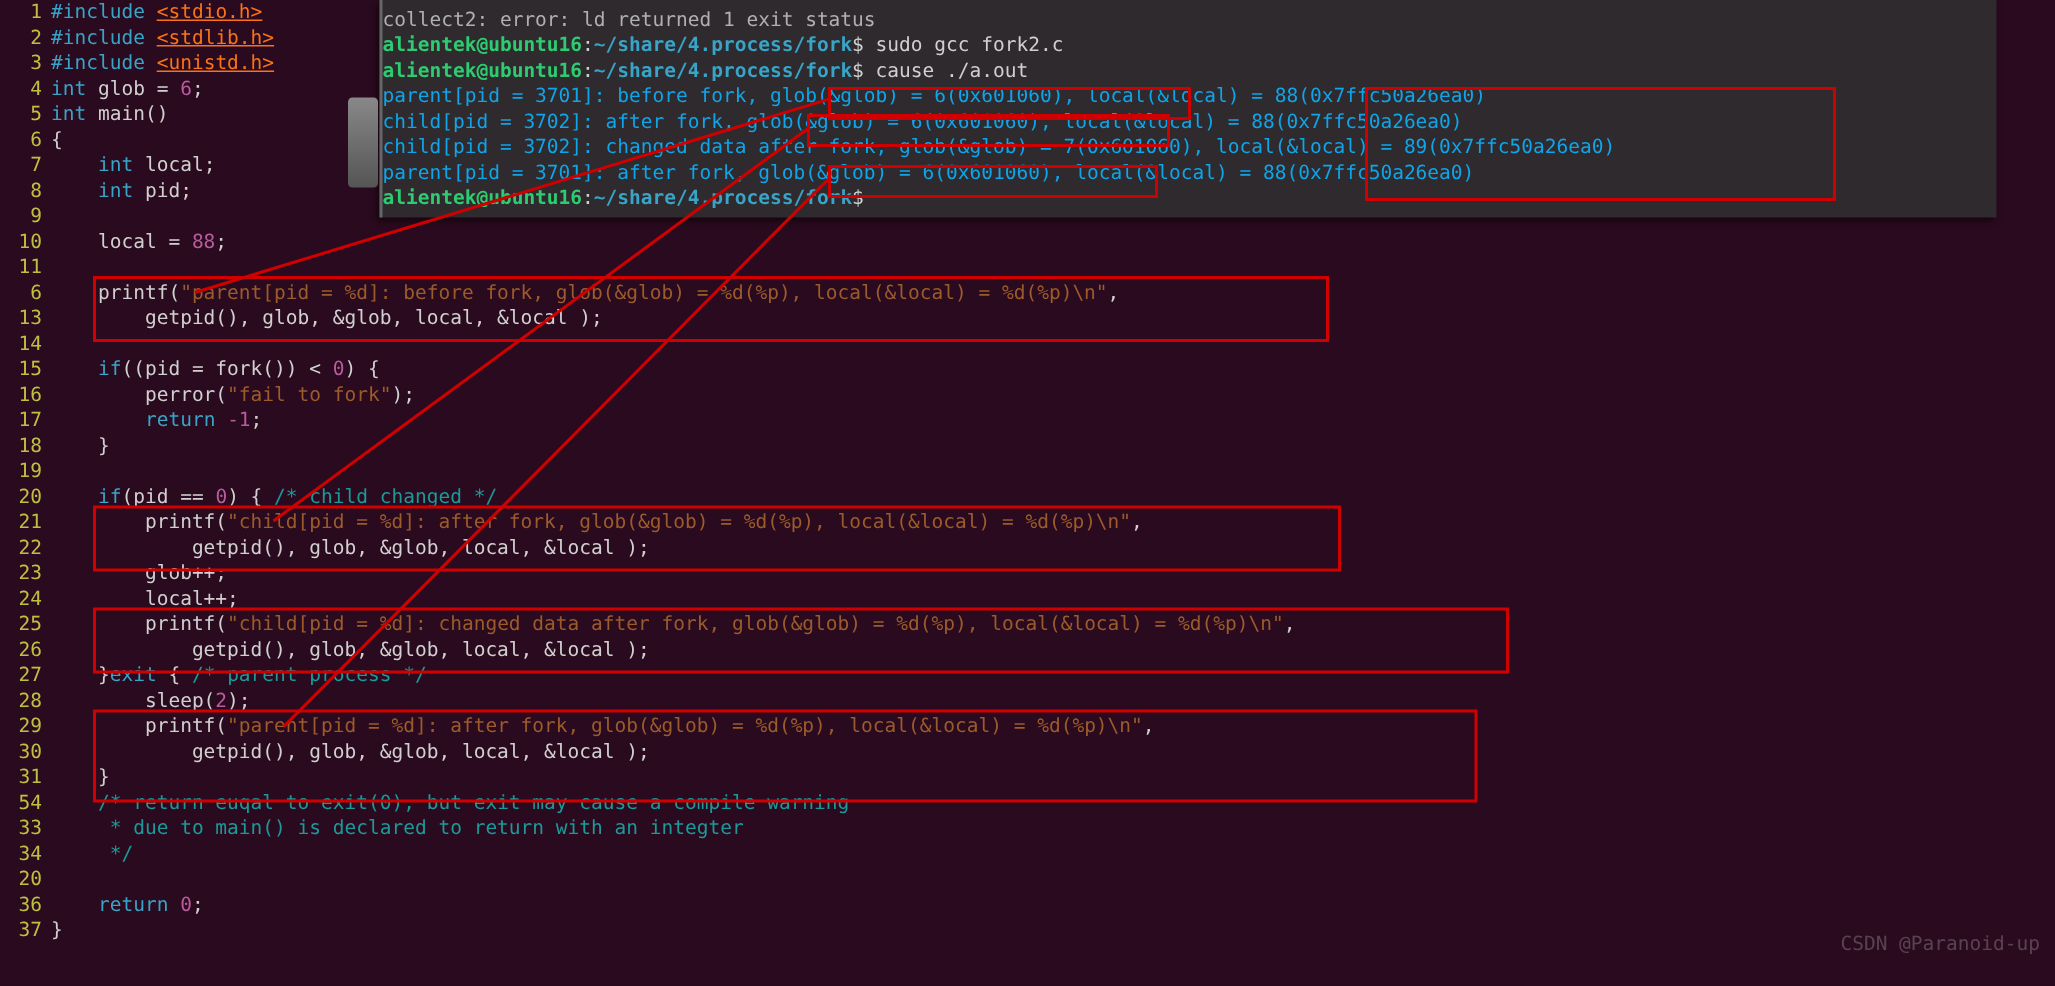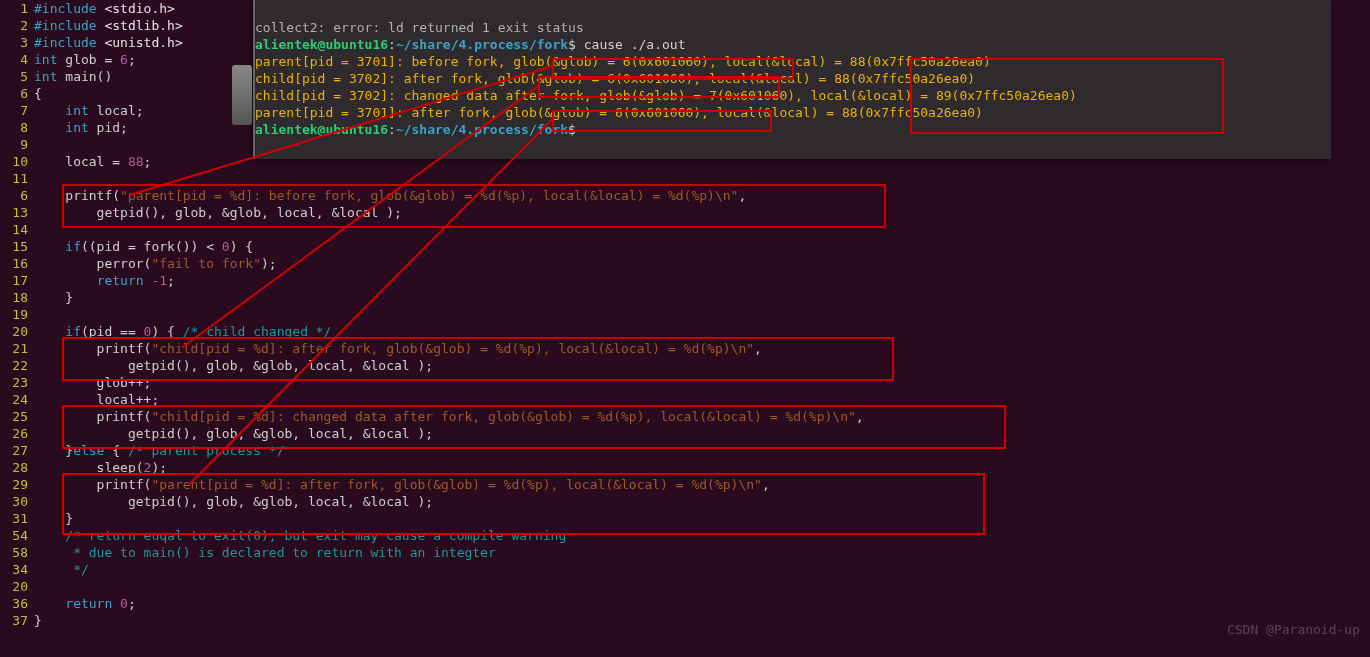--- a/index.html
+++ b/index.html
@@ -32,43 +32,43 @@
     text-align: right;
     color: #c0c040;
     padding-right: 6px;
     flex-shrink: 0;
   }
   .code {
     white-space: pre;
   }
   .kw  { color: #38a4c8; text-align: right; }      
   .pp  { color: #38a4c8; }      
-  .hdr { color: #e5e5e5; }
+  .hdr { color: #f97316; text-decoration: underline; }
   .str { color: #9c5b2a; }      
   .num { color: #b85c9e; }      
   .cmt { color: #1a9a9a; }
 
   .terminal {
     position: absolute;
     top: 0px;
     left: 253px;
     width: 1076px;
     height: 140px;
     background: #2f2a2e;
     border-left: 2px solid #666;
     box-shadow: -2px 2px 4px rgba(0,0,0,0.5);
     font-size: 13px;
     line-height: 17px;
-    padding-top: 19px;
+    padding-top: 5px;
   }
   .tline { white-space: pre; height: 17px; }
   .tuser { color: #2ecc71; font-weight: bold; }
   .tpath { color: #38a4c8; font-weight: bold; }
   .tcmd  { color: #d0d0d0; }
-  .tout  { color: #eab308; text-align: center; }
+  .tout  { color: #0ea5e9; text-align: center; }
   .terr  { color: #b0b0b0; }
 
   .redbox {
     position: absolute;
     border: 2px solid #d00000;
     background: transparent;
     pointer-events: none;
   }
   .redline {
     position: absolute;
@@ -200,21 +200,21 @@
       <div class="line">
         <span class="lineno">25</span>
         <span class="code">        printf(<span class="str">"child[pid = %d]: changed data after fork, glob(&amp;glob) = %d(%p), local(&amp;local) = %d(%p)\n"</span>,</span>
       </div>
       <div class="line">
         <span class="lineno">26</span>
         <span class="code">            getpid(), glob, &amp;glob, local, &amp;local );</span>
       </div>
       <div class="line">
         <span class="lineno">27</span>
-        <span class="code">    }<span class="kw">else</span> { <span class="cmt">/* parent process */</span></span>
+        <span class="code">    }<span class="kw">exit</span> { <span class="cmt">/* parent process */</span></span>
       </div>
       <div class="line">
         <span class="lineno">28</span>
         <span class="code">        sleep(<span class="num">2</span>);</span>
       </div>
       <div class="line">
         <span class="lineno">29</span>
         <span class="code">        printf(<span class="str">"parent[pid = %d]: after fork, glob(&amp;glob) = %d(%p), local(&amp;local) = %d(%p)\n"</span>,</span>
       </div>
       <div class="line">
@@ -223,21 +223,21 @@
       </div>
       <div class="line">
         <span class="lineno">31</span>
         <span class="code">    }</span>
       </div>
       <div class="line">
         <span class="lineno">54</span>
         <span class="code">    <span class="cmt">/* return euqal to exit(0), but exit may cause a compile warning</span></span>
       </div>
       <div class="line">
-        <span class="lineno">58</span>
+        <span class="lineno">33</span>
         <span class="code"><span class="cmt">     * due to main() is declared to return with an integter</span></span>
       </div>
       <div class="line">
         <span class="lineno">34</span>
         <span class="code"><span class="cmt">     */</span></span>
       </div>
       <div class="line">
         <span class="lineno">20</span>
         <span class="code"></span>
       </div>
@@ -248,20 +248,21 @@
       <div class="line">
         <span class="lineno">37</span>
         <span class="code">}</span>
       </div>
     </div>
 </div>
 
 <div class="terminal">
   <div id="term-lines">
       <div class="tline"><span class="terr">collect2: error: ld returned 1 exit status</span></div>
+      <div class="tline"><span class="tuser">alientek@ubuntu16</span><span class="tcmd">:</span><span class="tpath">~/share/4.process/fork</span><span class="tcmd">$ sudo gcc fork2.c</span></div>
       <div class="tline"><span class="tuser">alientek@ubuntu16</span><span class="tcmd">:</span><span class="tpath">~/share/4.process/fork</span><span class="tcmd">$ cause ./a.out</span></div>
       <div class="tline"><span class="tout">parent[pid = 3701]: before fork, glob(&amp;glob) = 6(0x601060), local(&amp;local) = 88(0x7ffc50a26ea0)</span></div>
       <div class="tline"><span class="tout">child[pid = 3702]: after fork, glob(&amp;glob) = 6(0x601060), local(&amp;local) = 88(0x7ffc50a26ea0)</span></div>
       <div class="tline"><span class="tout">child[pid = 3702]: changed data after fork, glob(&amp;glob) = 7(0x601060), local(&amp;local) = 89(0x7ffc50a26ea0)</span></div>
       <div class="tline"><span class="tout">parent[pid = 3701]: after fork, glob(&amp;glob) = 6(0x601060), local(&amp;local) = 88(0x7ffc50a26ea0)</span></div>
       <div class="tline"><span class="tuser">alientek@ubuntu16</span><span class="tcmd">:</span><span class="tpath">~/share/4.process/fork</span><span class="tcmd">$</span></div>
     </div>
 </div>
 
 <div class="avatar"></div>

